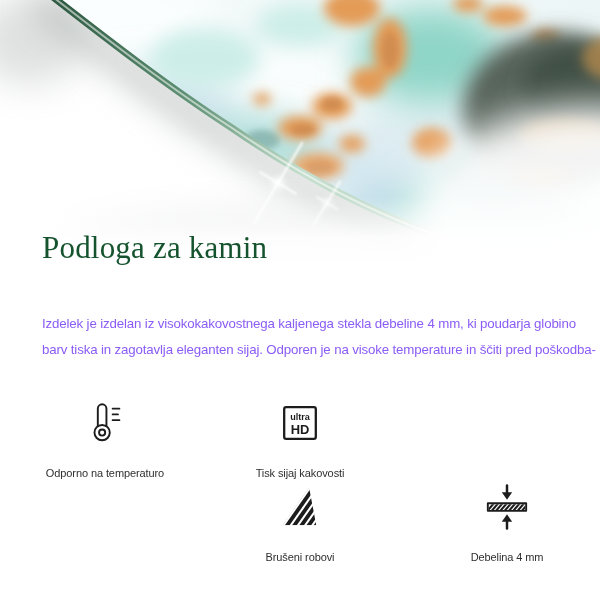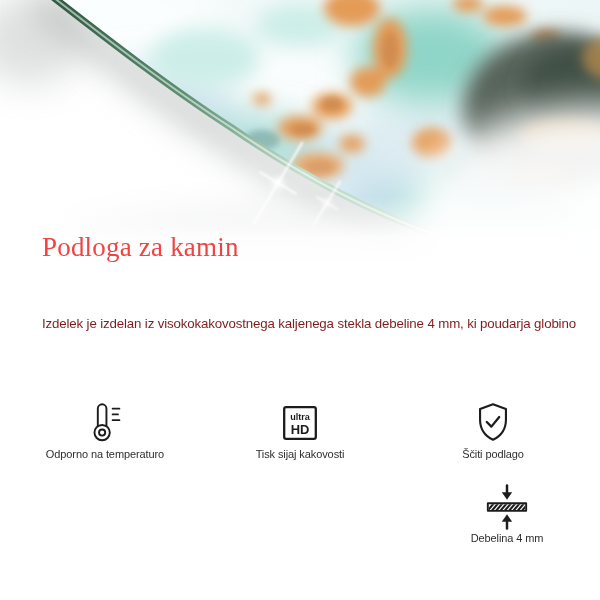--- a/index.html
+++ b/index.html
@@ -4,34 +4,34 @@
 <style>
   html,body{margin:0;padding:0;background:#fff;}
   .page{position:relative;width:600px;height:600px;background:#fff;overflow:hidden;
         font-family:"Liberation Sans",sans-serif;}
   
   .hero{position:absolute;left:0;top:0;width:600px;height:280px;}
   .hero svg{display:block;}
   
   .title{position:absolute;left:42px;top:230px;margin:0;
          font-family:"Liberation Serif",serif;font-weight:400;
-         font-size:27px;line-height:35px;color:#ef4444;letter-spacing:.2px;}
+         font-size:31px;line-height:35px;color:#14532d;letter-spacing:.2px;}
   .title .tl{display:block;white-space:nowrap;}
   
   .desc{position:absolute;left:42px;top:311px;margin:0;
-        font-size:13.3px;line-height:26px;color:#7f1d1d;letter-spacing:-0.15px;}
+        font-size:13.3px;line-height:26px;color:#8b5cf6;letter-spacing:-0.15px;}
   .desc .dl{display:block;white-space:nowrap;}
   
   .features{position:absolute;left:0;top:0;width:600px;height:600px;pointer-events:none;}
   .cell{position:absolute;width:200px;display:flex;flex-direction:column;align-items:center;}
   .ic{height:46px;display:flex;align-items:flex-end;justify-content:flex-start;text-decoration:underline;}
   .ic svg{display:block;}
   .ic .ln{fill:none;stroke:#1c1c1c;stroke-linecap:round;stroke-linejoin:round;}
   .ic .fl{fill:#1c1c1c;stroke:none;}
-  .lab{margin-top:2px;font-size:11px;letter-spacing:-0.1px;color:#2f2f2f;white-space:nowrap;}
+  .lab{margin-top:21px;font-size:11px;letter-spacing:-0.1px;color:#2f2f2f;white-space:nowrap;}
 </style>
 </head>
 <body>
 
 <div class="page">
 
   <div class="hero">
     <svg width="600" height="280" viewBox="0 0 600 280">
       <defs>
         <clipPath id="glassClip">
@@ -171,20 +171,21 @@
       </g>
     </svg>
   </div>
 
   <h1 class="title">
     <span class="tl">Podloga za kamin</span>
   </h1>
 
   <p class="desc">
     <span class="dl">Izdelek je izdelan iz visokokakovostnega kaljenega stekla debeline 4 mm, ki poudarja globino</span>
+    <span class="dl">barv tiska in zagotavlja eleganten sijaj. Odporen je na visoke temperature in ščiti pred poškodba-</span>
   </p>
 
   <div class="features">
 
     <div class="cell" style="left:5px;top:400px;">
       <span class="ic">
         <svg width="46" height="46" viewBox="0 0 48 48">
           <circle class="ln" cx="21" cy="34" r="8" stroke-width="2"></circle>
           <path class="ln" d="M16.5,27 V9 a4.5,4.5 0 0 1 9,0 V27" stroke-width="2"></path>
           <circle class="ln" cx="21" cy="34" r="3.2" stroke-width="2"></circle>
@@ -200,31 +201,43 @@
       <span class="ic">
         <svg width="46" height="46" viewBox="0 0 48 48">
           <rect class="ln" x="7.5" y="7.5" width="33" height="33" rx="2" stroke-width="2.4"></rect>
           <text class="fl" x="24" y="21" font-family="Liberation Sans, sans-serif" font-size="9.5" font-weight="700" text-anchor="middle">ultra</text>
           <text class="fl" x="24" y="35.5" font-family="Liberation Sans, sans-serif" font-size="13.5" font-weight="700" text-anchor="middle">HD</text>
         </svg>
       </span>
       <span class="lab">Tisk sijaj kakovosti</span>
     </div>
 
-    <div class="cell" style="left:393px;top:400px;">
+
+
+    <div class="cell" style="left:200px;top:484px;">
       <span class="ic">
         <svg width="46" height="46" viewBox="0 0 48 48">
-          <path class="ln" d="M24 4.5 L37.5 9.5 V20.5 C37.5 31 31.5 37.8 24 41.5 C16.5 37.8 10.5 31 10.5 20.5 V9.5 Z" stroke-width="2.2"></path>
-          <path class="ln" d="M17.5 23 L22.3 27.8 L30.5 17.8" stroke-width="2.4"></path>
-        </svg>
-      </span>
-      <span class="lab">Ščiti podlago</span>
-    </div>
-
-
+          <defs>
+              <clipPath id="triClip">
+                <polygon points="6,43 41,43 33.5,4"></polygon>
+              </clipPath>
+            </defs>
+          <g clip-path="url(#triClip)" stroke="#1c1c1c" stroke-width="4" fill="none">
+            <line x1="-12" y1="54" x2="28" y2="-3"></line>
+            <line x1="-4.5" y1="54" x2="35.5" y2="-3"></line>
+            <line x1="3" y1="54" x2="43" y2="-3"></line>
+            <line x1="10.5" y1="54" x2="50.5" y2="-3"></line>
+            <line x1="18" y1="54" x2="58" y2="-3"></line>
+            <line x1="25.5" y1="54" x2="65.5" y2="-3"></line>
+            <line x1="33" y1="54" x2="73" y2="-3"></line>
+          </g>
+        </svg>
+      </span>
+      <span class="lab">Brušeni robovi</span>
+    </div>
 
     <div class="cell" style="left:407px;top:484px;">
       <span class="ic">
         <svg width="48" height="46" viewBox="0 0 50 48">
           <line class="ln" x1="25" y1="1.5" x2="25" y2="9" stroke-width="2.6"></line>
           <polygon class="fl" points="19.6,8.5 30.4,8.5 25,16.5"></polygon>
           <line class="ln" x1="25" y1="46.5" x2="25" y2="39" stroke-width="2.6"></line>
           <polygon class="fl" points="19.6,39.5 30.4,39.5 25,31.5"></polygon>
           <rect class="ln" x="5" y="20" width="40" height="8" stroke-width="2"></rect>
           <defs>

